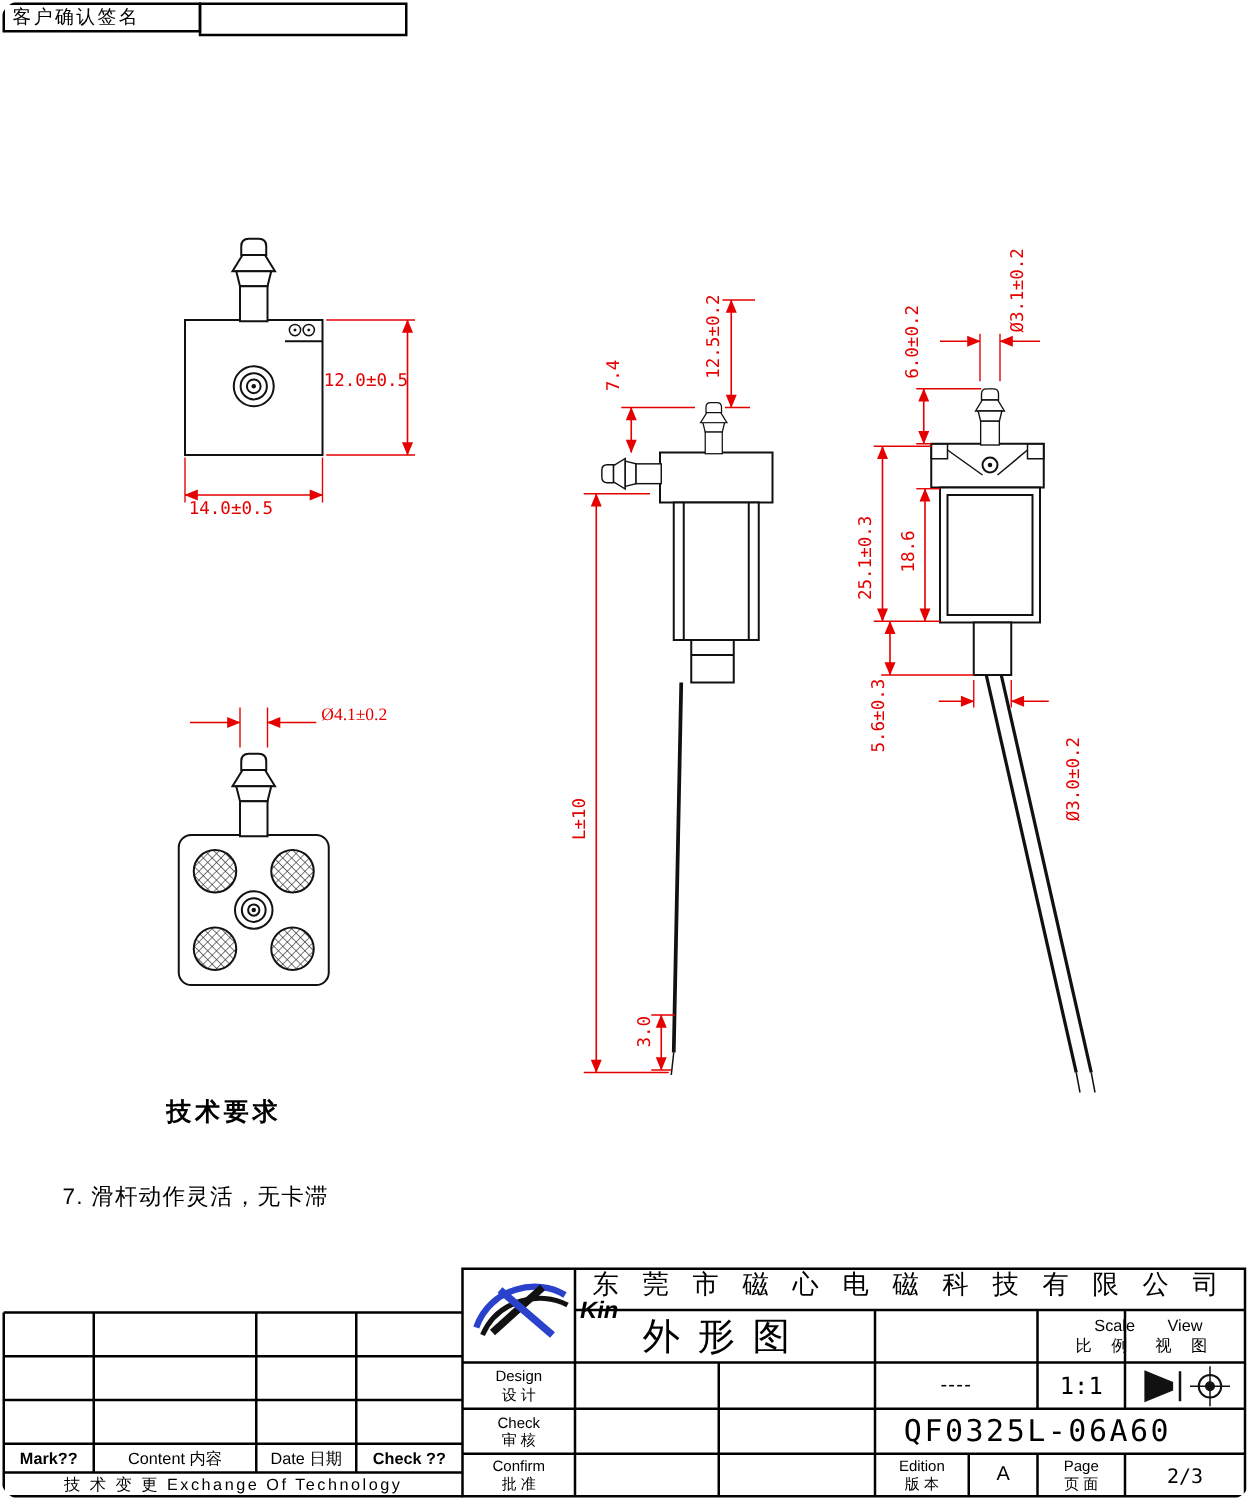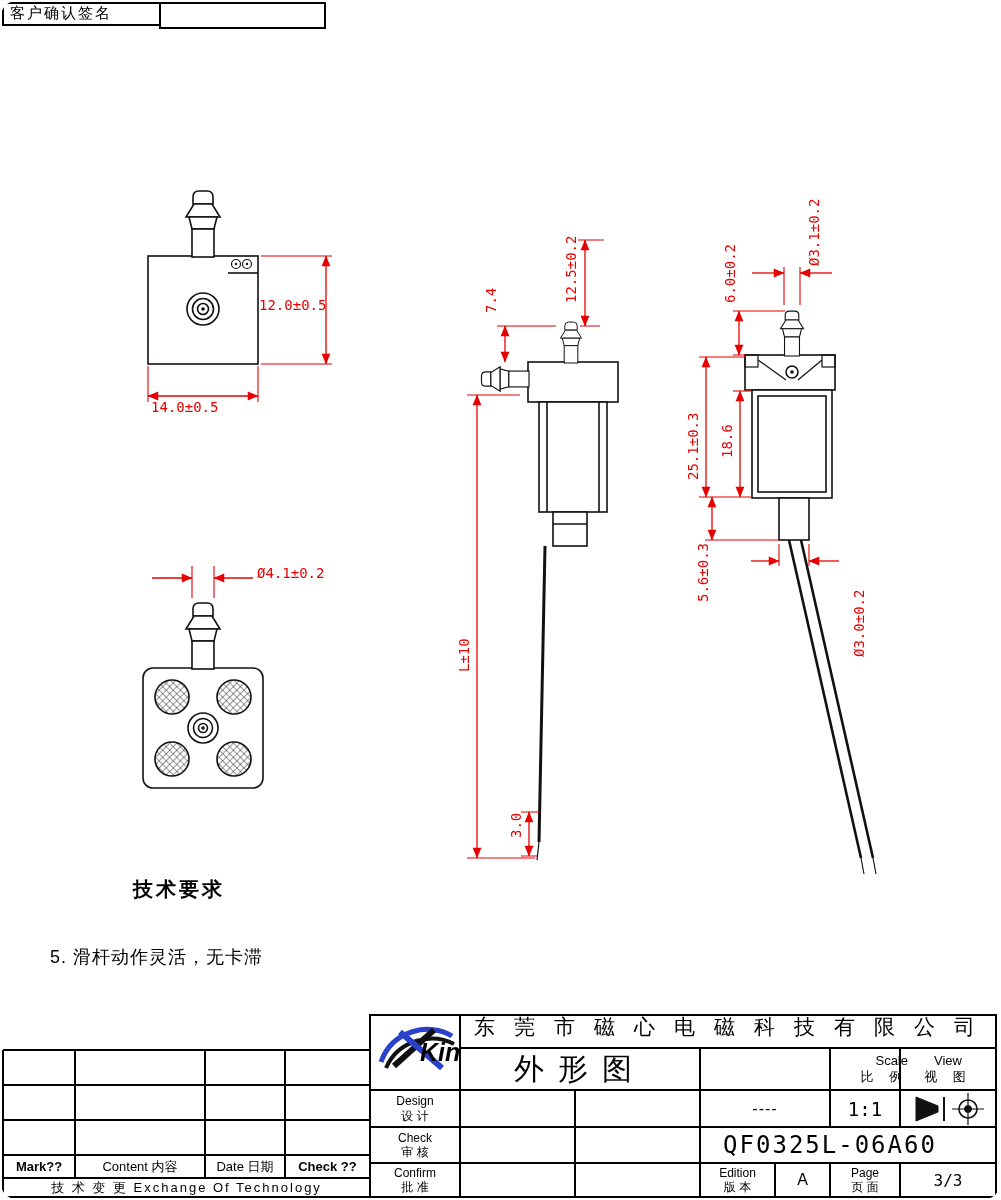--- a/index.html
+++ b/index.html
@@ -21,21 +21,21 @@
   .mono { font-family:"DejaVu Sans Mono","Liberation Mono",monospace; }
   .techtitle { position:absolute; font-size:20px; letter-spacing:3px;font-weight:bold; }
   .techitem { position:absolute; font-size:18px; letter-spacing:1px; }
   .company-cn { letter-spacing:19px; font-size:21px; overflow:hidden; }
   .company-en { word-spacing:34px; font-size:11px; letter-spacing:0.5px; }
   .dtitle { font-size:30px; letter-spacing:14px; }
   .hdr-en { font-size:13px; }
   .hdr-cn { font-size:13px; letter-spacing:6px; }
   .small2 { font-size:12px; }
   .pn { font-size:24px; letter-spacing:2px; }
-  .logo-text { position:absolute; font-size:25px; font-weight:bold; font-style:italic; }
+  .logo-text { position:absolute; font-size:19px; font-weight:bold; font-style:italic;margin-left:44px; }
   .signlabel { position:absolute; font-size:15px; letter-spacing:2px; }
 </style>
 </head>
 <body>
 
 <div class="page">
 
   <svg class="canvas" width="1001" height="1200" viewBox="0 0 1001 1200">
     <defs>
       <marker id="arr" viewBox="0 0 12 12" refX="11" refY="6" markerWidth="9" markerHeight="9" orient="auto-start-reverse">
@@ -192,34 +192,34 @@
       <circle cx="968" cy="1109" r="9" stroke-width="1.6"></circle>
       <circle cx="968" cy="1109" r="3.5" fill="#111"></circle>
       <path d="M952,1109 H984 M968,1093 V1125" stroke-width="1.2"></path>
     </g>
   </svg>
 
   <div class="signlabel" style="left:10px; top:4px;">客户确认签名</div>
 
   <div class="rdim" style="left:259px; top:297px;">12.0±0.5</div>
   <div class="rdim" style="left:151px; top:399px;">14.0±0.5</div>
-  <div class="rdim" style="left:257px; top:565px;">Ø4.1±0.2</div>
+  <div class="rdim" style="left:257px; top:565px;font-family:Liberation Serif, serif;">Ø4.1±0.2</div>
   <div class="vdim" style="left:483px; top:313px;">7.4</div>
   <div class="vdim" style="left:563px; top:303px;">12.5±0.2</div>
   <div class="vdim" style="left:456px; top:672px;">L±10</div>
   <div class="vdim" style="left:508px; top:838px;">3.0</div>
   <div class="vdim" style="left:806px; top:266px;">Ø3.1±0.2</div>
   <div class="vdim" style="left:722px; top:303px;">6.0±0.2</div>
   <div class="vdim" style="left:685px; top:480px;">25.1±0.3</div>
   <div class="vdim" style="left:719px; top:458px;">18.6</div>
   <div class="vdim" style="left:695px; top:602px;">5.6±0.3</div>
   <div class="vdim" style="left:851px; top:657px;">Ø3.0±0.2</div>
 
   <div class="techtitle" style="left:133px; top:876px;">技术要求</div>
-  <div class="techitem" style="left:50px; top:945px;">5. 滑杆动作灵活，无卡滞</div>
+  <div class="techitem" style="left:50px; top:945px;">7. 滑杆动作灵活，无卡滞</div>
 
   <div class="logo-text" style="left:420px; top:1038px;">Kin</div>
   <div class="tc company-cn" style="left:462px; top:1016px; width:532px; height:22px;padding-left:12px;">东莞市磁心电磁科技有限公司</div>
   <div class="tc dtitle" style="left:460px; top:1048px; width:240px; height:42px;">外形图</div>
 
   <div class="tc col" style="left:830px; top:1048px; width:78px; height:42px;align-items:flex-end;">
     <span class="hdr-en">Scale</span>
     <span class="hdr-cn">比 例</span>
   </div>
   <div class="tc col" style="left:900px; top:1048px; width:96px; height:42px;">
@@ -246,21 +246,21 @@
 
   <div class="tc col" style="left:700px; top:1163px; width:75px; height:34px;">
     <span class="small2">Edition</span>
     <span class="small2">版 本</span>
   </div>
   <div class="tc" style="left:775px; top:1163px; width:55px; height:34px; font-size:16px;">A</div>
   <div class="tc col" style="left:830px; top:1163px; width:70px; height:34px;">
     <span class="small2">Page</span>
     <span class="small2">页 面</span>
   </div>
-  <div class="tc mono" style="left:900px; top:1163px; width:96px; height:34px; font-size:16px;">3/3</div>
+  <div class="tc mono" style="left:900px; top:1163px; width:96px; height:34px; font-size:16px;">2/3</div>
 
   <div class="tc b" style="left:3px; top:1155px; width:72px; height:23px; font-size:13px;">Mark??</div>
   <div class="tc" style="left:75px; top:1155px; width:130px; height:23px; font-size:13px;">Content 内容</div>
   <div class="tc" style="left:205px; top:1155px; width:80px; height:23px; font-size:13px;">Date 日期</div>
   <div class="tc b" style="left:285px; top:1155px; width:85px; height:23px; font-size:13px;">Check ??</div>
   <div class="tc" style="left:3px; top:1178px; width:367px; height:19px; font-size:13px; letter-spacing:2px;">技 术 变 更   Exchange Of Technology</div>
 
 </div>
 
 </body></html>

